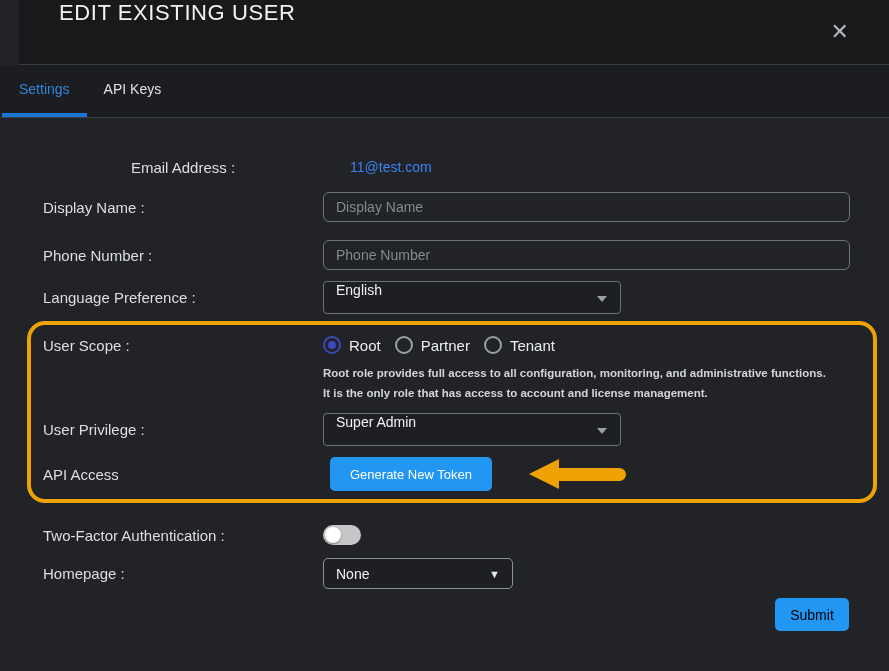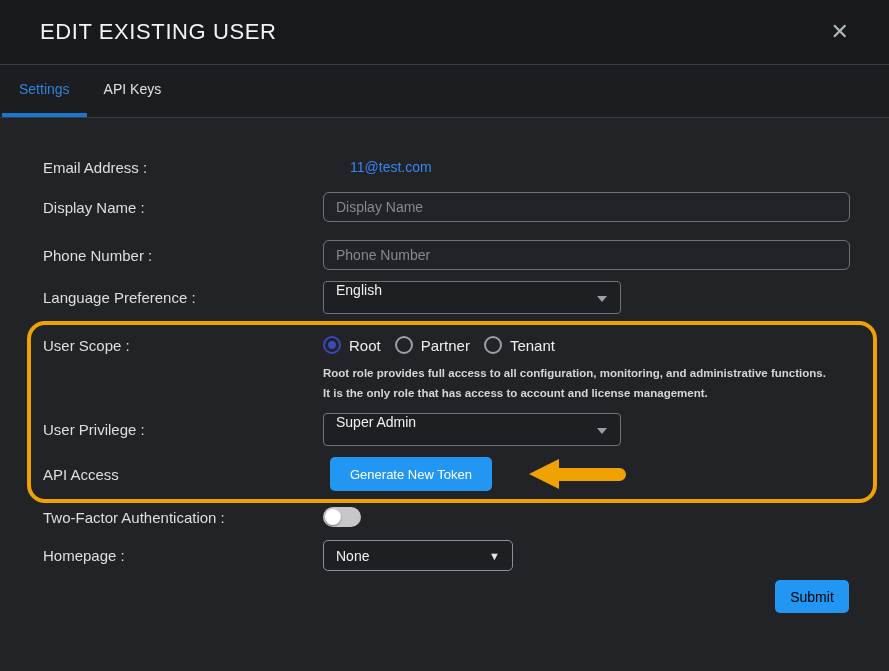--- a/index.html
+++ b/index.html
@@ -9,22 +9,22 @@
     background: #212326;
     color: #e8eaeb;
     overflow: hidden;
   }
   .modal { width: 889px; height: 671px; display: flex; flex-direction: column; }
 
   
   .modal-header {
     height: 65px; background: #17191b;
     border-bottom: 1px solid #393c40;
-    display: flex; align-items: center; justify-content: space-between;
-    padding: 0 40px; flex-shrink: 0;
+    display: flex; justify-content: space-between;
+    padding: 0 40px; flex-shrink: 0; margin-left: 19px;
   }
   .modal-title { font-size: 22px; font-weight: 500; letter-spacing: 0.6px; color: #f2f3f4; }
   .close-btn {
     font-size: 22px; color: #aeb9bd; cursor: pointer; line-height: 1;
     background: none; border: none; font-family: "Liberation Sans", sans-serif;
   }
 
   
   .tab-bar {
     height: 53px; background: #1b1d20;
@@ -37,21 +37,21 @@
     border-bottom: 4px solid transparent;
   }
   .tab.active { color: #3084d8; border-bottom-color: #1976d2; }
 
   
   .modal-body { flex: 1; padding: 36px 40px 0 43px; background: #212326; }
   .row { display: flex; align-items: center; }
   .row-label { width: 280px; flex-shrink: 0; font-size: 15px; color: #dddfe1; }
   .control { flex: 1; display: flex; align-items: center; }
 
-  .row-email { height: 26px; margin-bottom: 12px; }
+  .row-email { height: 26px; margin-bottom: 12px; text-align: center; }
   .email-value { font-size: 14px; color: #3b82f6; padding-left: 27px; }
 
   .text-input {
     width: 527px; height: 30px; background: transparent;
     border: 1px solid #6f7378; border-radius: 6px;
     color: #e8eaeb; font-size: 14px; padding: 0 12px;
     font-family: "Liberation Sans", sans-serif; outline: none;
   }
   .text-input::placeholder { color: #85898e; }
   .row-display { margin-bottom: 18px; }
@@ -110,21 +110,21 @@
   .arrow-head {
     width: 0; height: 0;
     border-top: 15px solid transparent; border-bottom: 15px solid transparent;
     border-right: 30px solid #f0a202;
   }
   .arrow-tail {
     width: 68px; height: 13px; background: #f0a202;
     border-radius: 0 7px 7px 0; margin-left: -1px;
   }
 
-  .row-twofactor { height: 20px; margin-top: 4px; margin-bottom: 13px; }
+  .row-twofactor { height: 20px; margin-top: 22px; margin-bottom: 13px; }
   .toggle {
     width: 38px; height: 20px; border-radius: 10px; background: #c7c7c9;
     position: relative; cursor: pointer;
   }
   .toggle-knob {
     position: absolute; left: 2px; top: 2px; width: 16px; height: 16px;
     border-radius: 50%; background: #ffffff; box-shadow: 0 1px 2px rgba(0,0,0,0.4);
   }
 
   .row-homepage { margin-bottom: 9px; }

